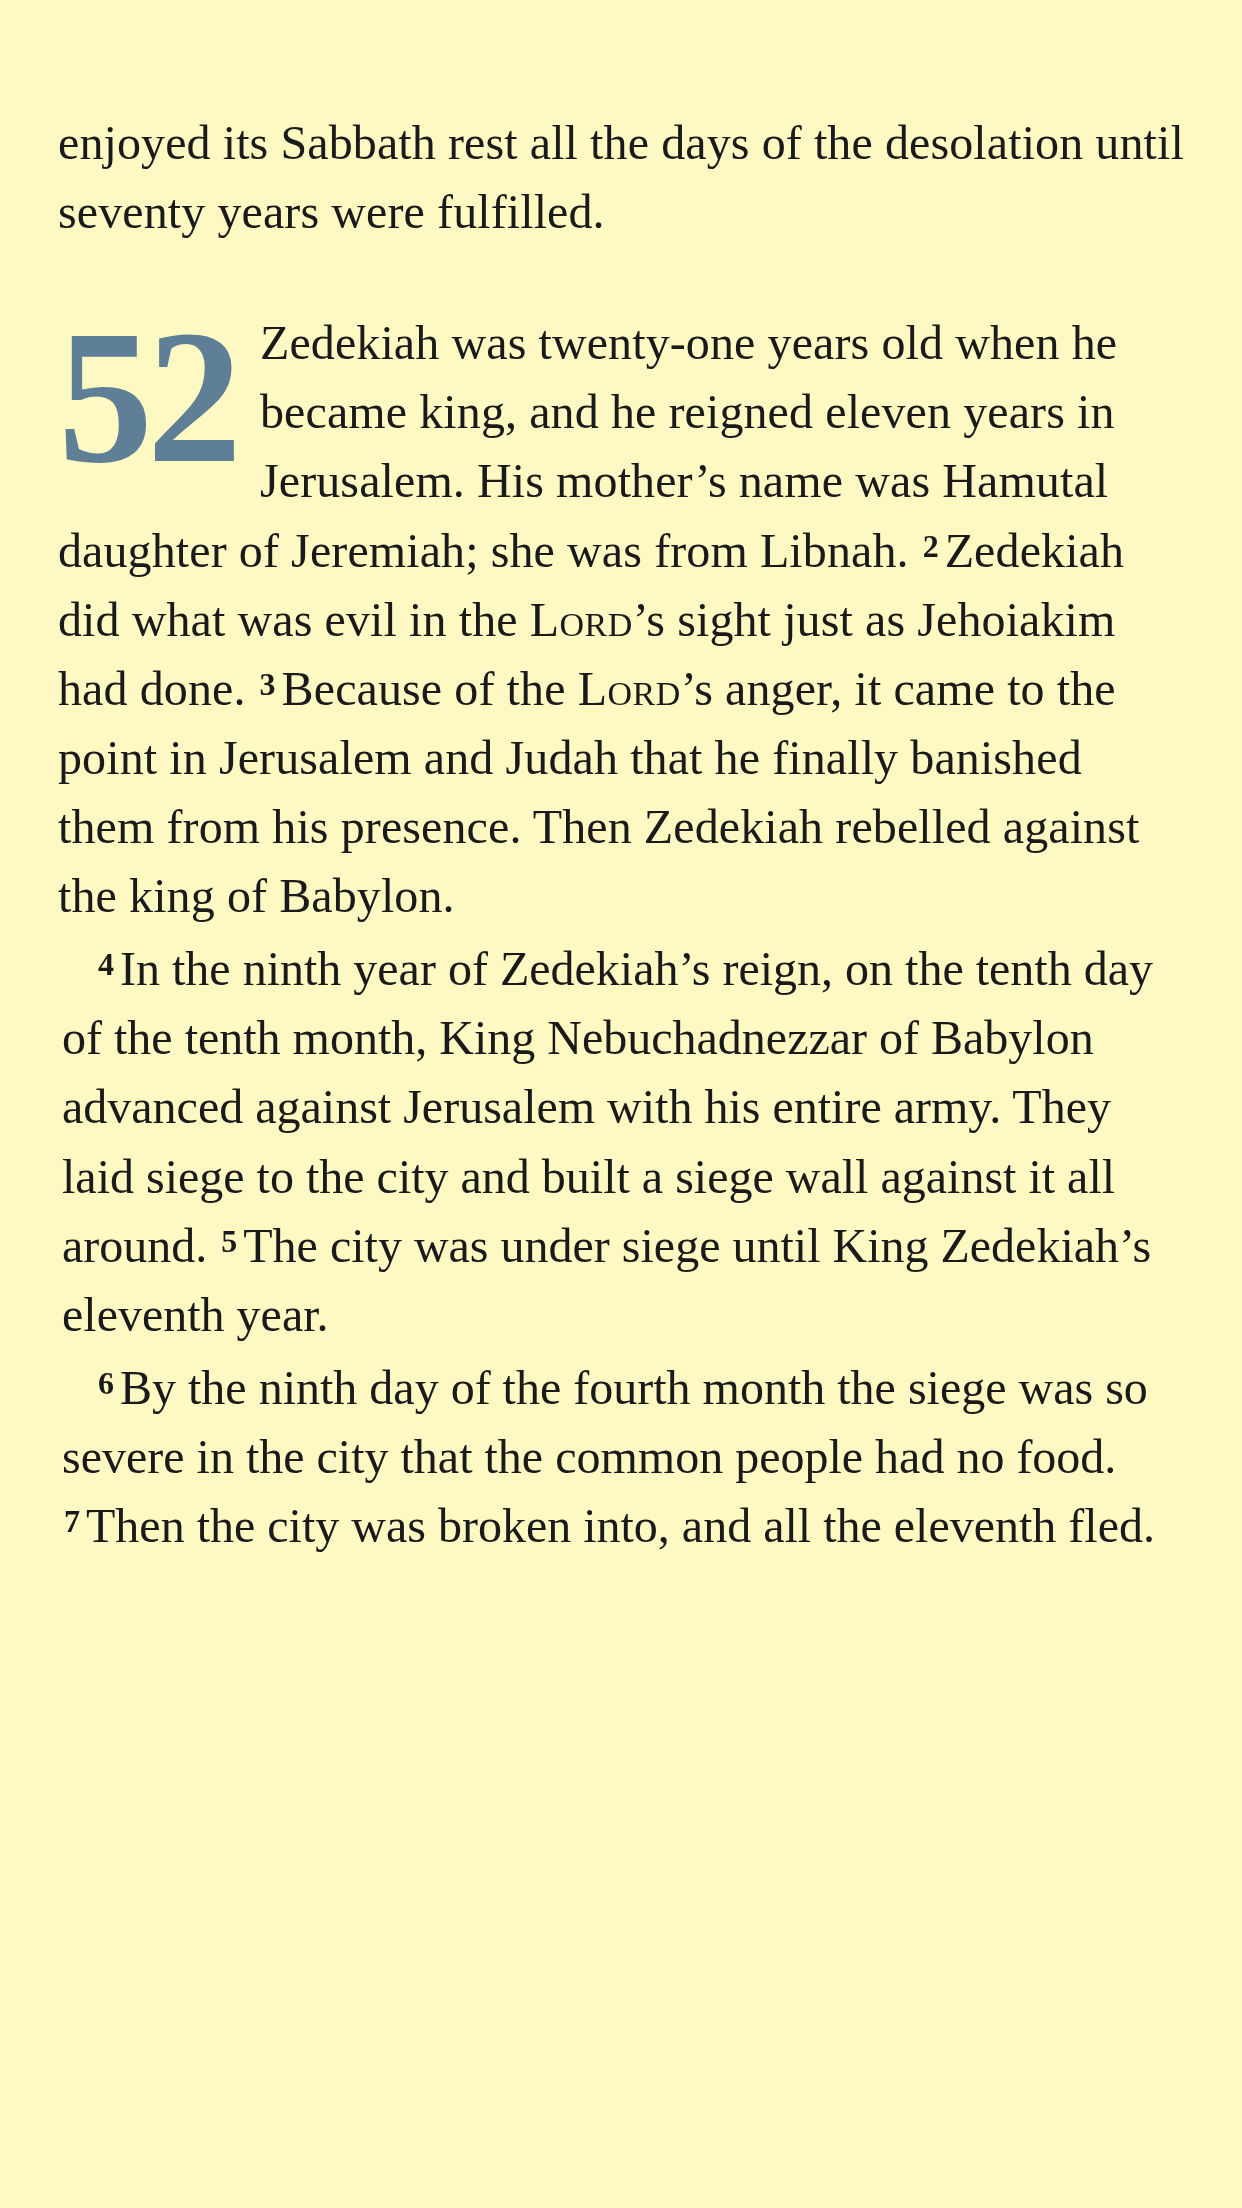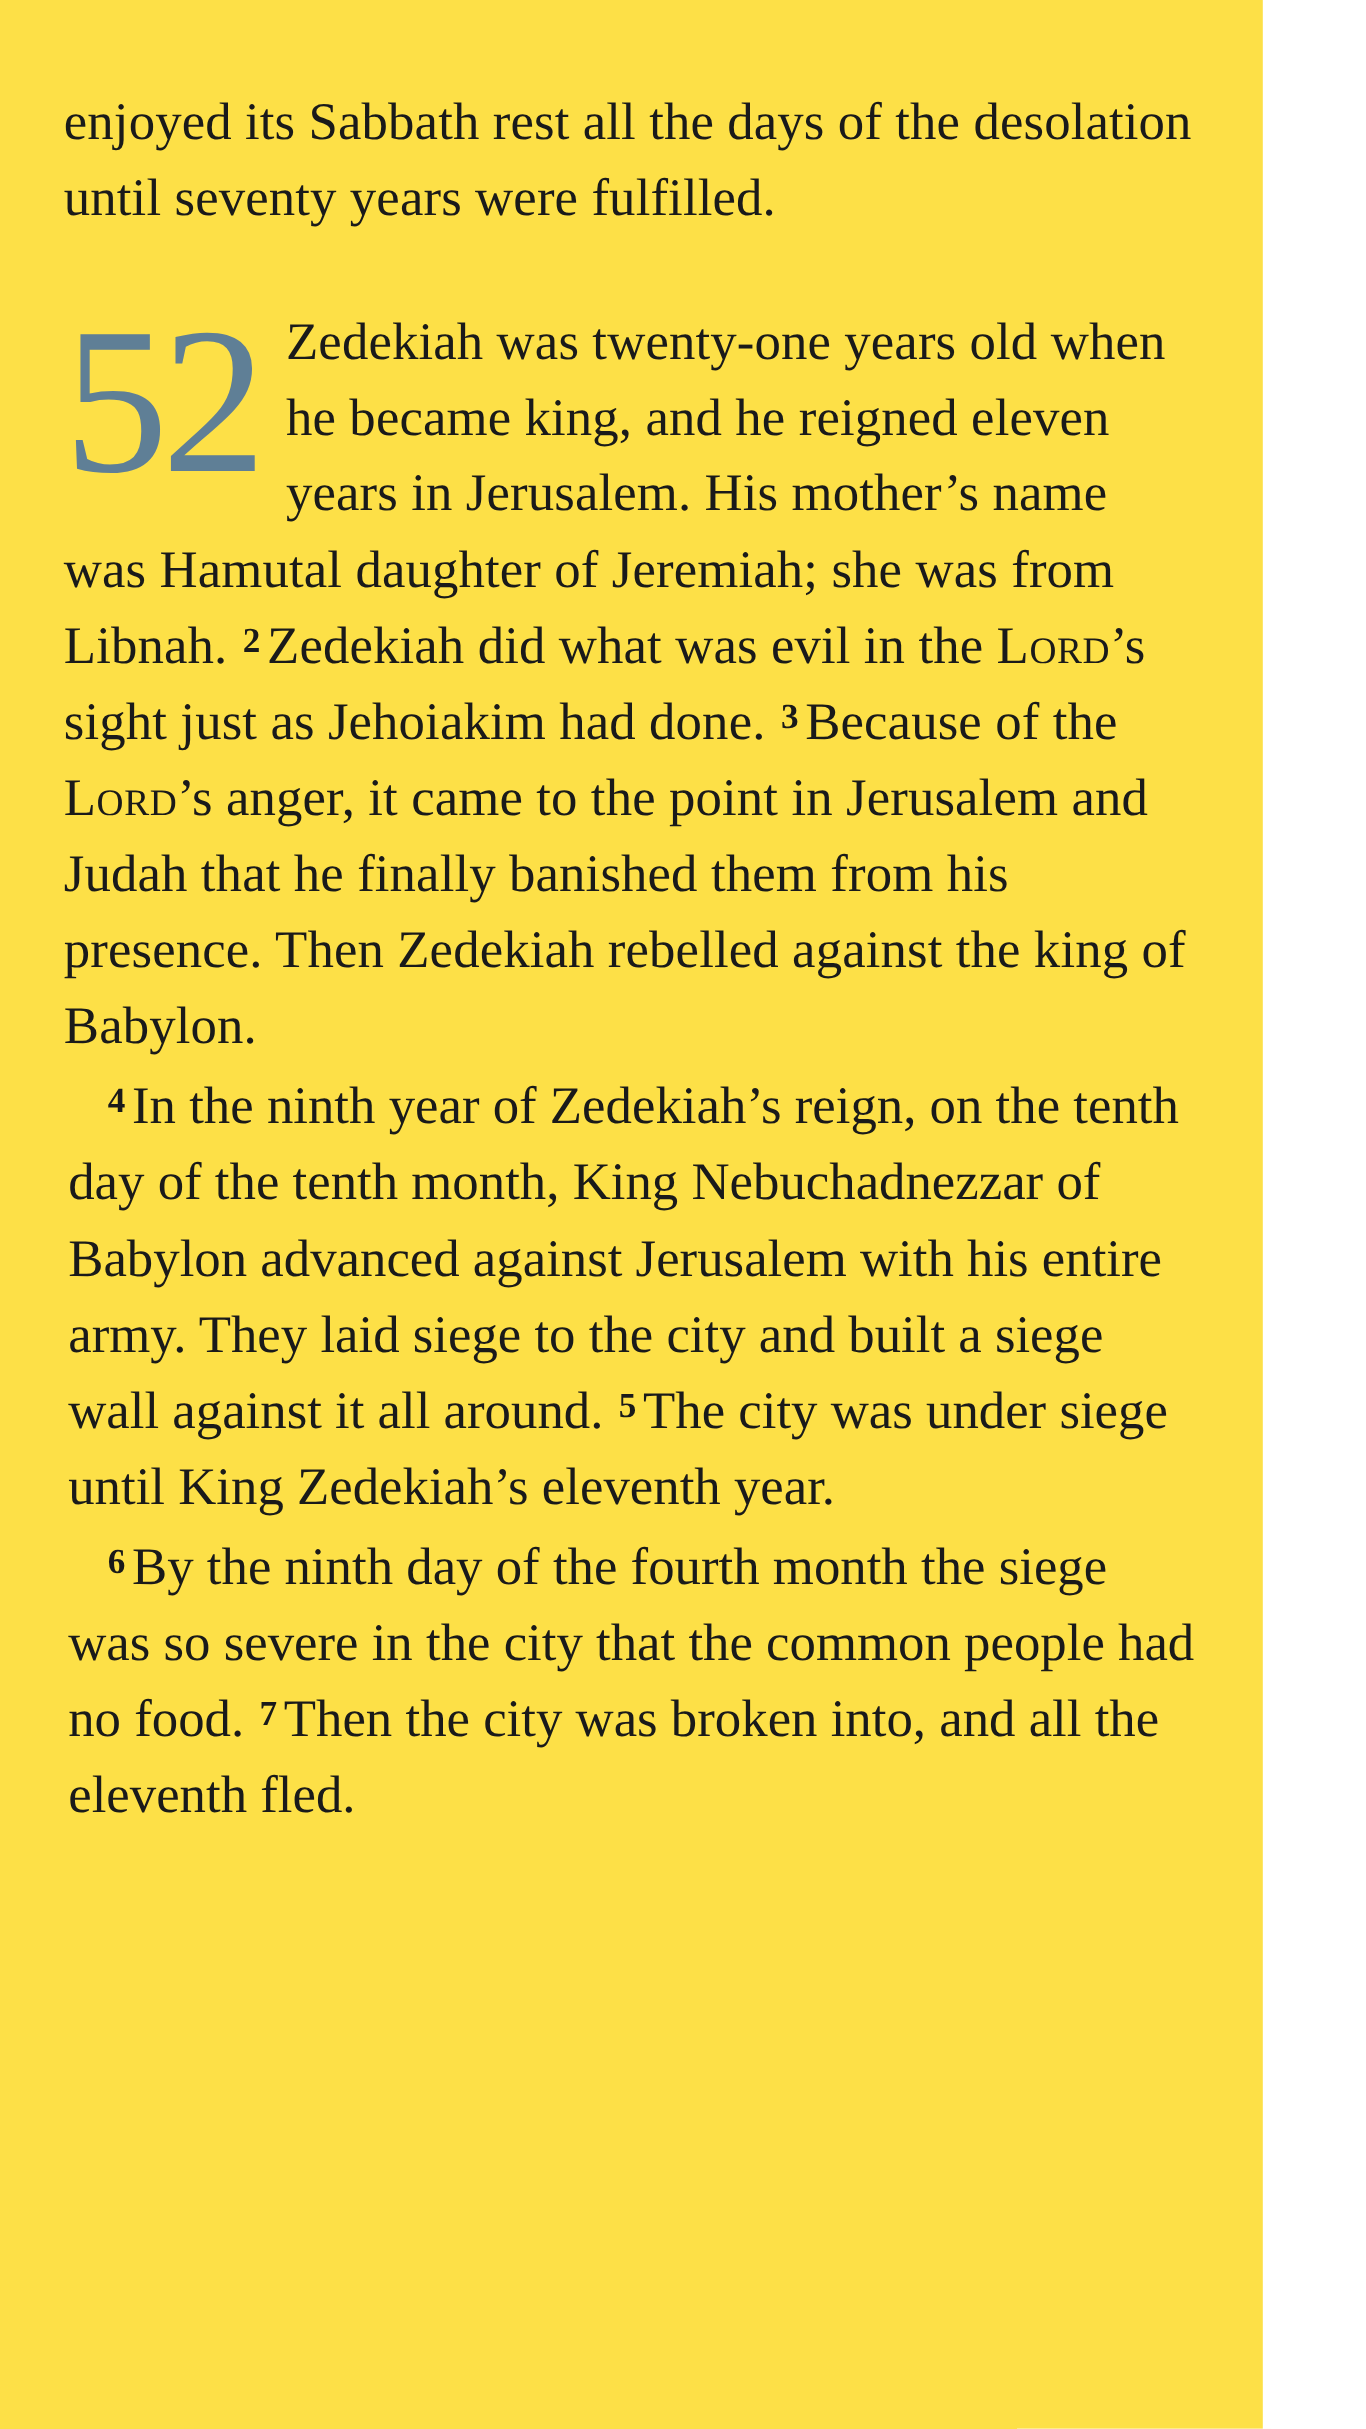--- a/index.html
+++ b/index.html
@@ -9,24 +9,24 @@
   }
   body {
     width: 1242px;
     height: 2208px;
     font-family: "Liberation Serif", serif;
     color: #1a1a1a;
     overflow: hidden;
   }
   .page {
     box-sizing: border-box;
-    width: 1148px;
+    width: 1242px;
     height: 2208px;
-    padding: 76px 58px 0 58px;
-    background: #fde047;
+    padding: 108px 58px 0 58px;
+    background: #fef9c3;
   }
   .bible-text {
     font-size: 48px;
     line-height: 1.44;
     text-align: left;
     letter-spacing: 0.1px;
   }
   
   .carryover {
     margin: 0 0 62px 0;
@@ -46,21 +46,21 @@
     font-size: 48px;
     line-height: 1.44;
   }
   .dropcap {
     float: left;
     color: #5f7f96;
     font-family: "Liberation Serif", serif;
     font-size: 190px;
     line-height: 0.86;
     margin: 8px 24px 0 0;
-    font-weight: normal;
+    font-weight: bold;
     letter-spacing: -6px;
   }
   .vnum {
     font-weight: bold;
     font-size: 32px;
     vertical-align: 10px;
     padding: 0 6px 0 2px;
     letter-spacing: 0;
   }
   .divine-name {

